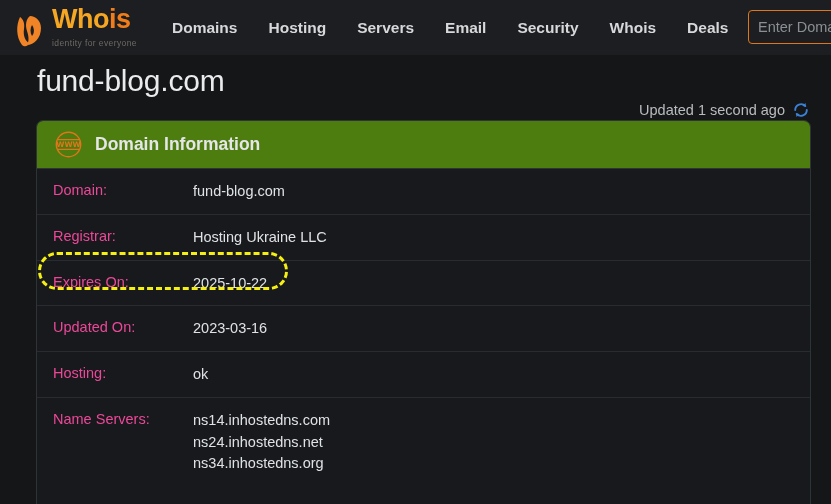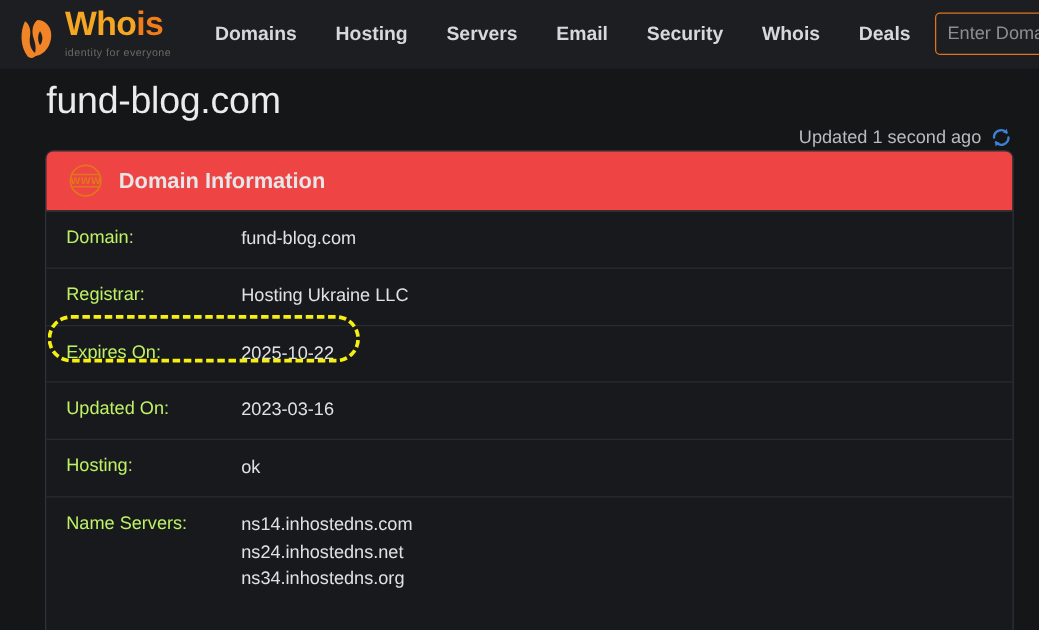--- a/index.html
+++ b/index.html
@@ -74,40 +74,40 @@
   
   .card {
     position:absolute; left:36px; top:120px;
     width:775px; height:400px;
     background:#17191c;
     border:1px solid #2e3338;
     border-radius:7px;
     overflow:hidden;
   }
   .card-header {
-    height:48px; background:#ef4444;
+    height:48px; background:#4d7c0f;
     border-bottom:1px solid #2e3338;
     display:flex; align-items:center; padding-left:17px;
   }
   .www-icon { width:29px; height:29px; flex:0 0 29px; }
   .card-title {
     margin-left:12px; font-size:17.5px; font-weight:bold; color:#e4e6e8;
   }
 
   .card-body { padding:0 0 0 0; }
   .row {
     display:flex; align-items:flex-start;
     padding:12px 16px 11px 16px;
     border-bottom:1px solid #282c30;
     min-height:39px;
   }
   .row:last-child { border-bottom:none; }
   .row-label {
     width:140px; flex:0 0 140px;
-    color:#bef264; font-size:14.5px; line-height:1.35;
+    color:#ec4899; font-size:14.5px; line-height:1.35;
   }
   .row-value {
     color:#dfe2e4; font-size:14.5px; line-height:1.5; white-space:pre-line;
   }
   .row-ns { padding-bottom:14px; }
 
   
   .annotation {
     position:absolute; left:38px; top:252px;
     width:250px; height:38px;

